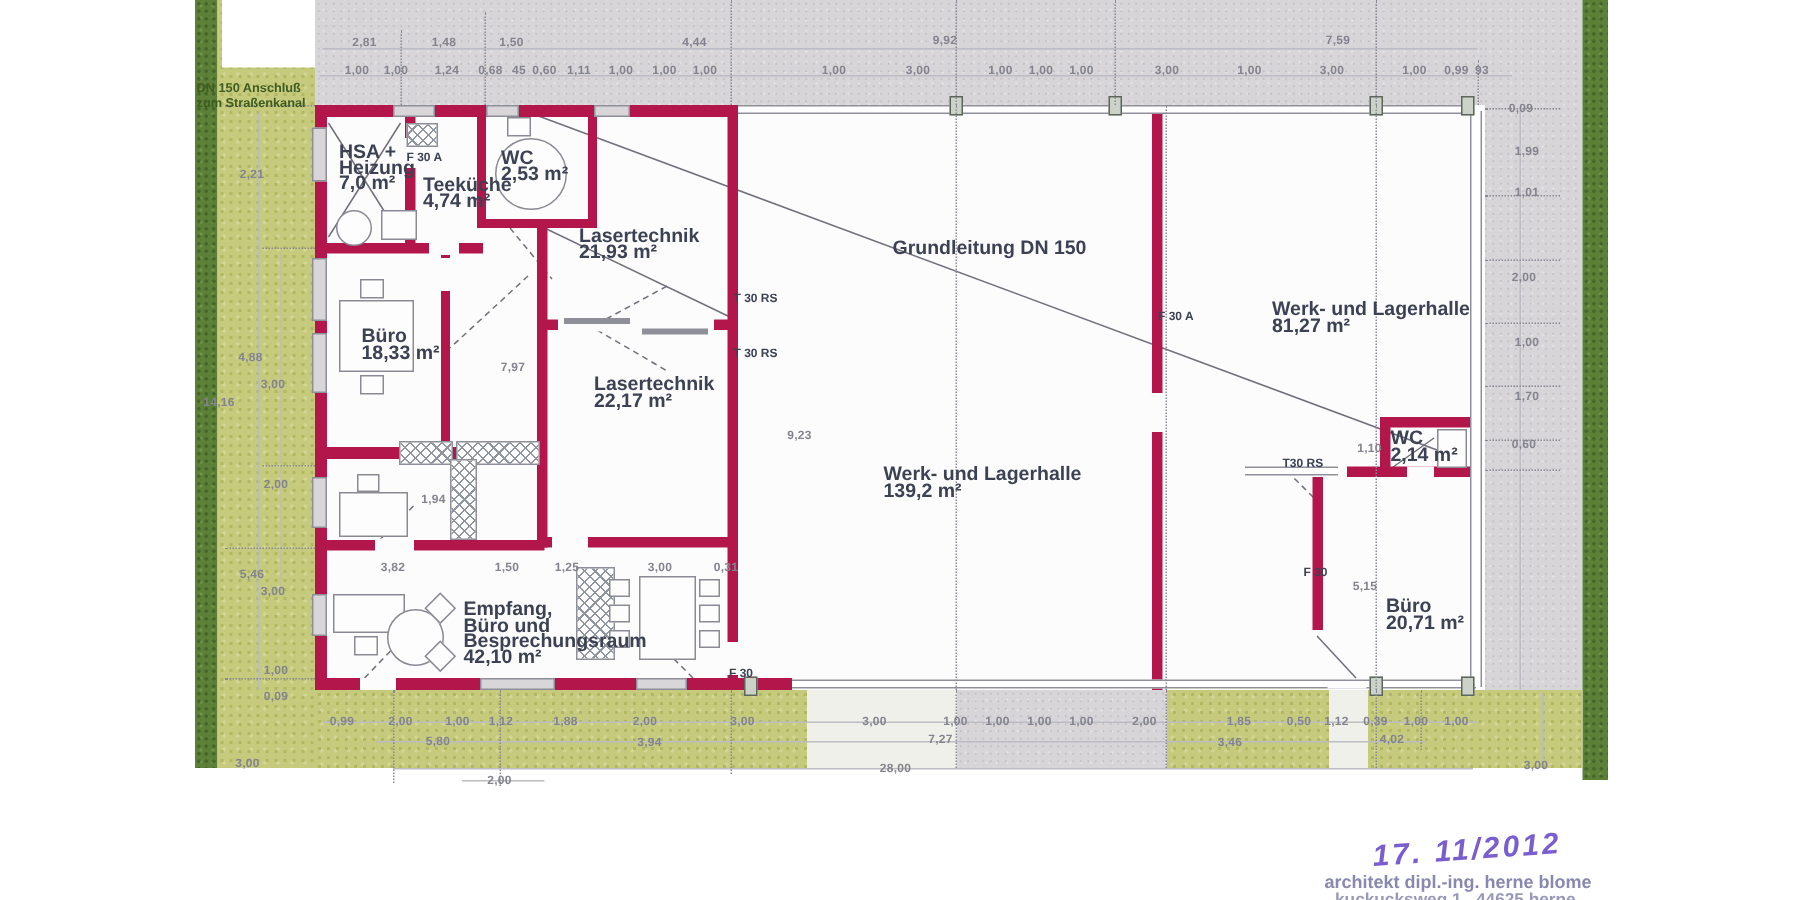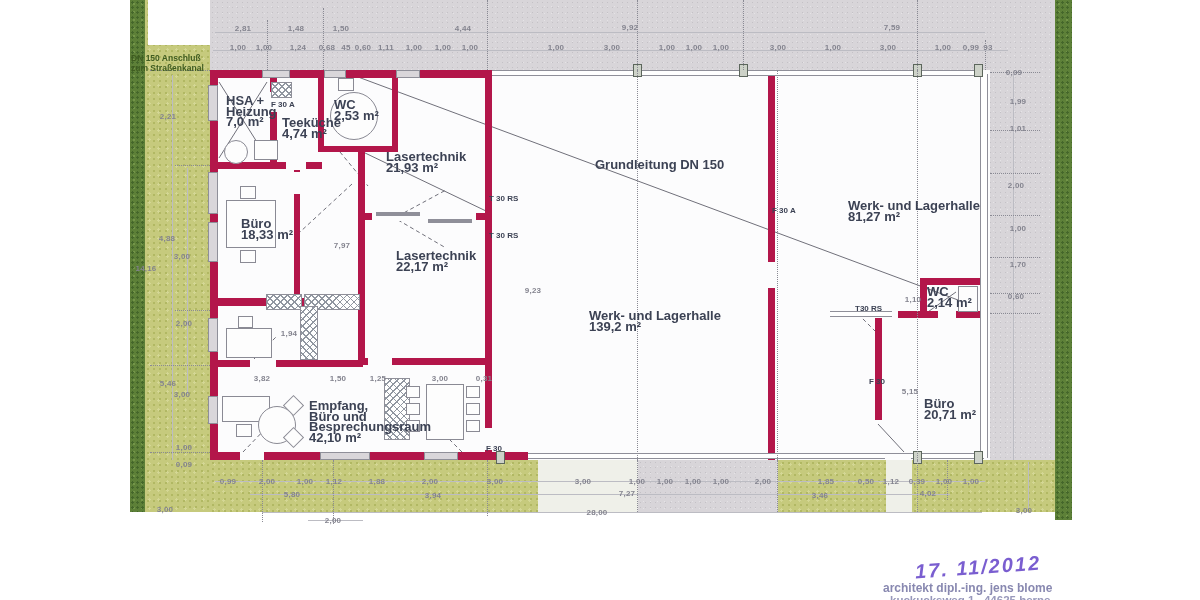--- a/index.html
+++ b/index.html
@@ -322,16 +322,16 @@
 20,71 m²</div>
       <div class="lbl room" style="left: 309px; top: 401px;">Empfang,
 Büro und
 Besprechungsraum
 42,10 m²</div>
       <div class="lbl door" style="left: 486px; top: 444px;">F 30</div>
     </div>
 
   <div>
     <span id="stamp-date">17. 11/2012</span>
-    <span id="stamp-line1">architekt dipl.-ing. jens blome</span>
+    <span id="stamp-line1">architekt dipl.-ing. herne blome</span>
     <span id="stamp-line2">kuckucksweg 1 . 44625 herne</span>
   </div>
 </div>
 
 </body></html>

